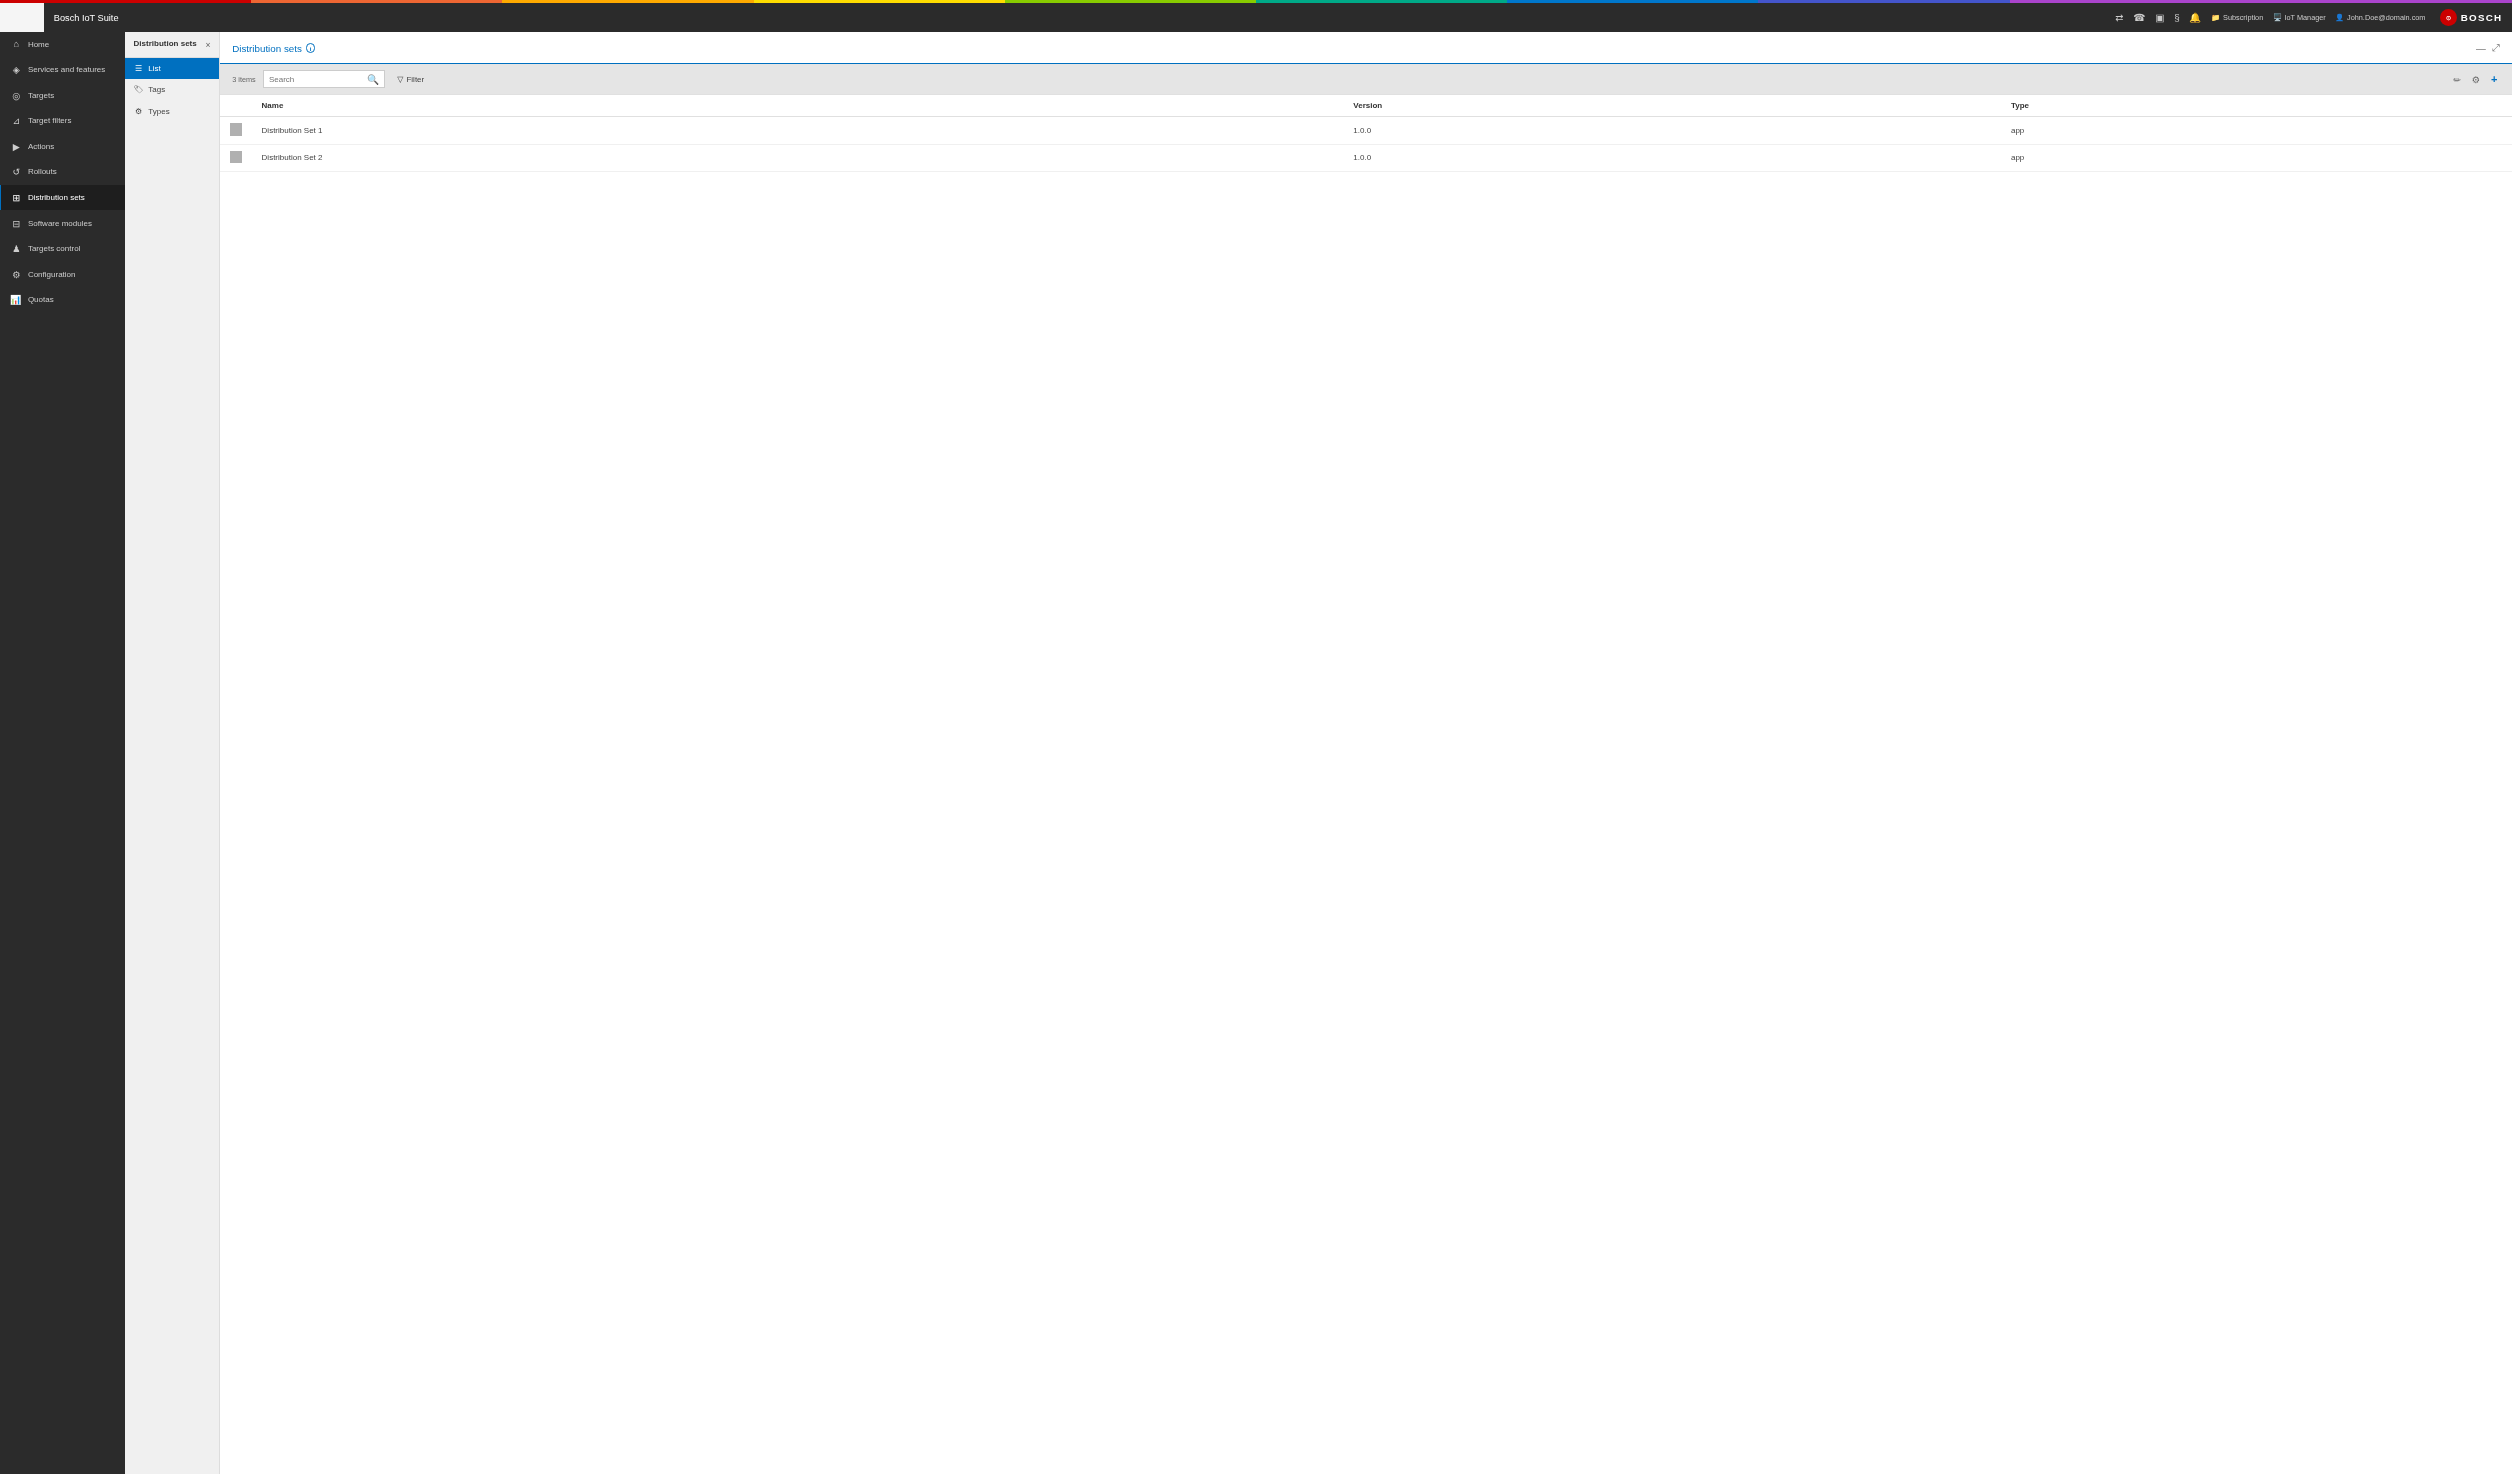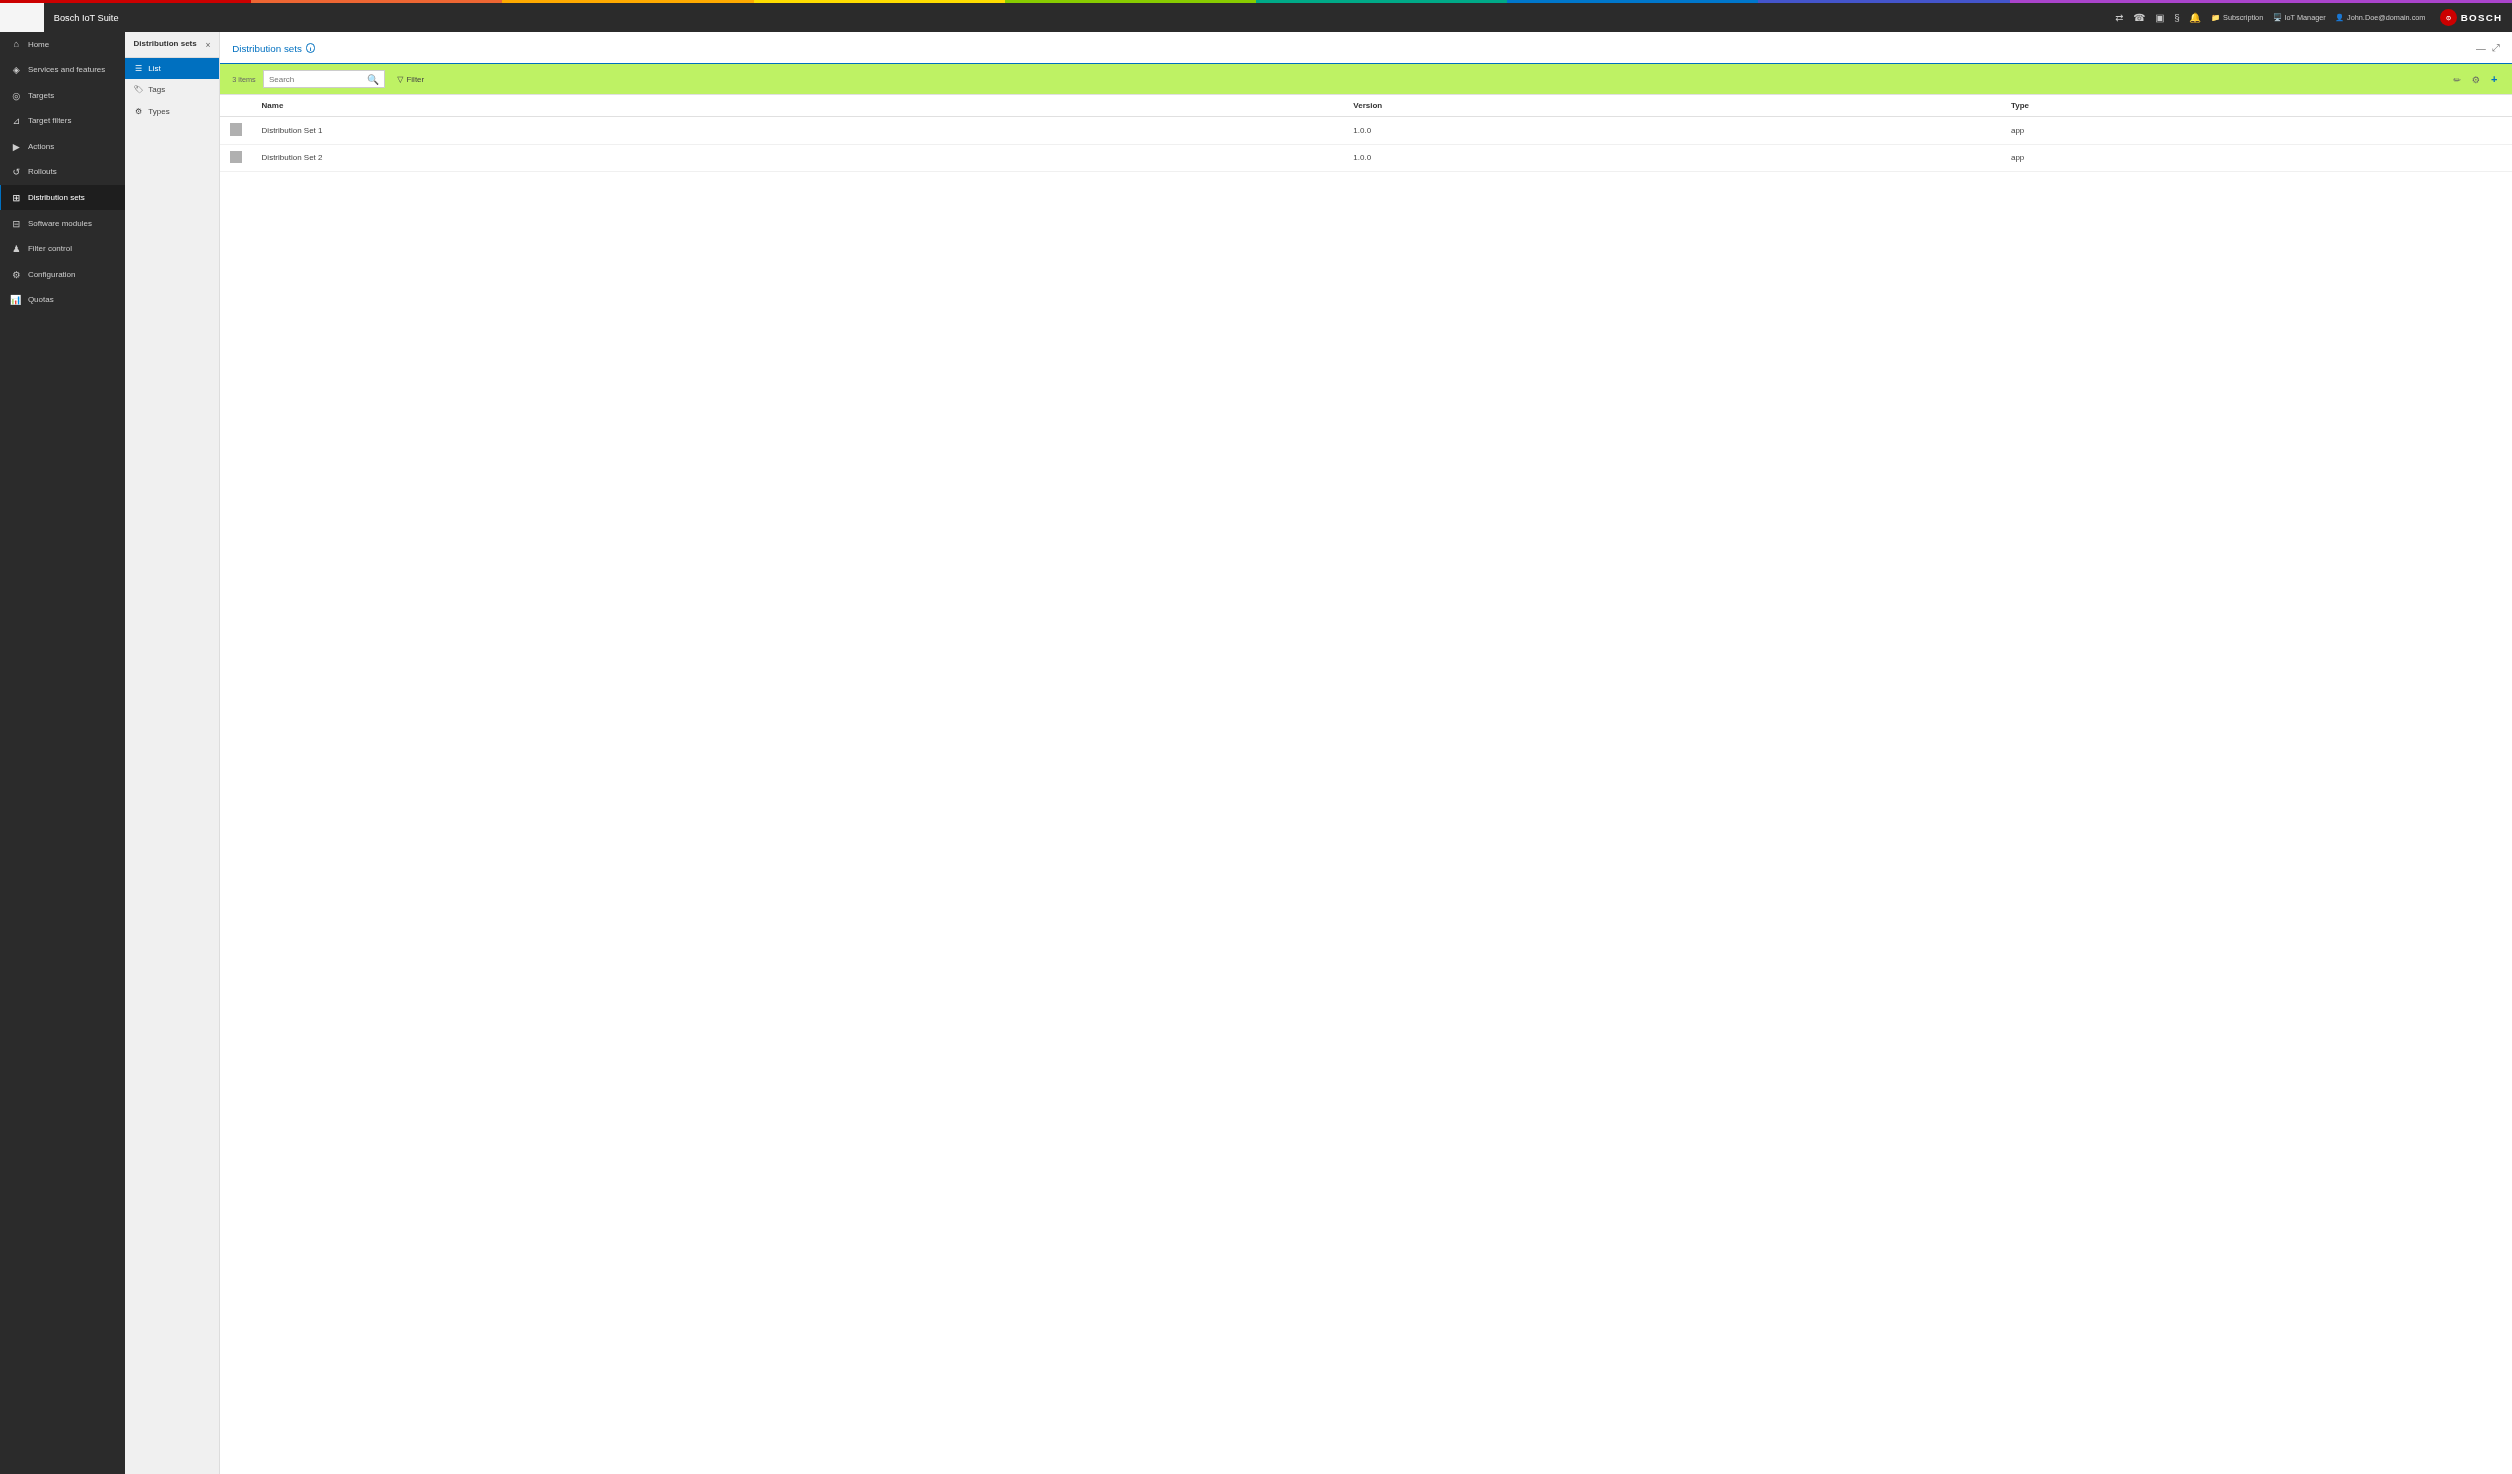--- a/index.html
+++ b/index.html
@@ -196,21 +196,21 @@
       gap: 6.1px;
       padding-bottom: 7.3px;
     }
 
     
     .toolbar {
       display: flex;
       align-items: center;
       gap: 7.3px;
       padding: 6.1px 12.2px;
-      background: #bef264;
+      background: #e5e5e5;
       border-bottom: 0.6px solid #e0e0e0;
     }
     .item-count {
       font-size: 7.3px;
       color: #666;
       white-space: nowrap;
     }
     .search-container {
       display: flex;
       align-items: center;
@@ -367,21 +367,21 @@
     <div class="sidebar-item active">
       <span class="sidebar-icon">⊞</span>
       <span>Distribution sets</span>
     </div>
     <div class="sidebar-item">
       <span class="sidebar-icon">⊟</span>
       <span>Software modules</span>
     </div>
     <div class="sidebar-item">
       <span class="sidebar-icon">♟</span>
-      <span>Filter control</span>
+      <span>Targets control</span>
     </div>
     <div class="sidebar-item">
       <span class="sidebar-icon">⚙</span>
       <span>Configuration</span>
     </div>
     <div class="sidebar-item">
       <span class="sidebar-icon">📊</span>
       <span>Quotas</span>
     </div>
   </nav>

